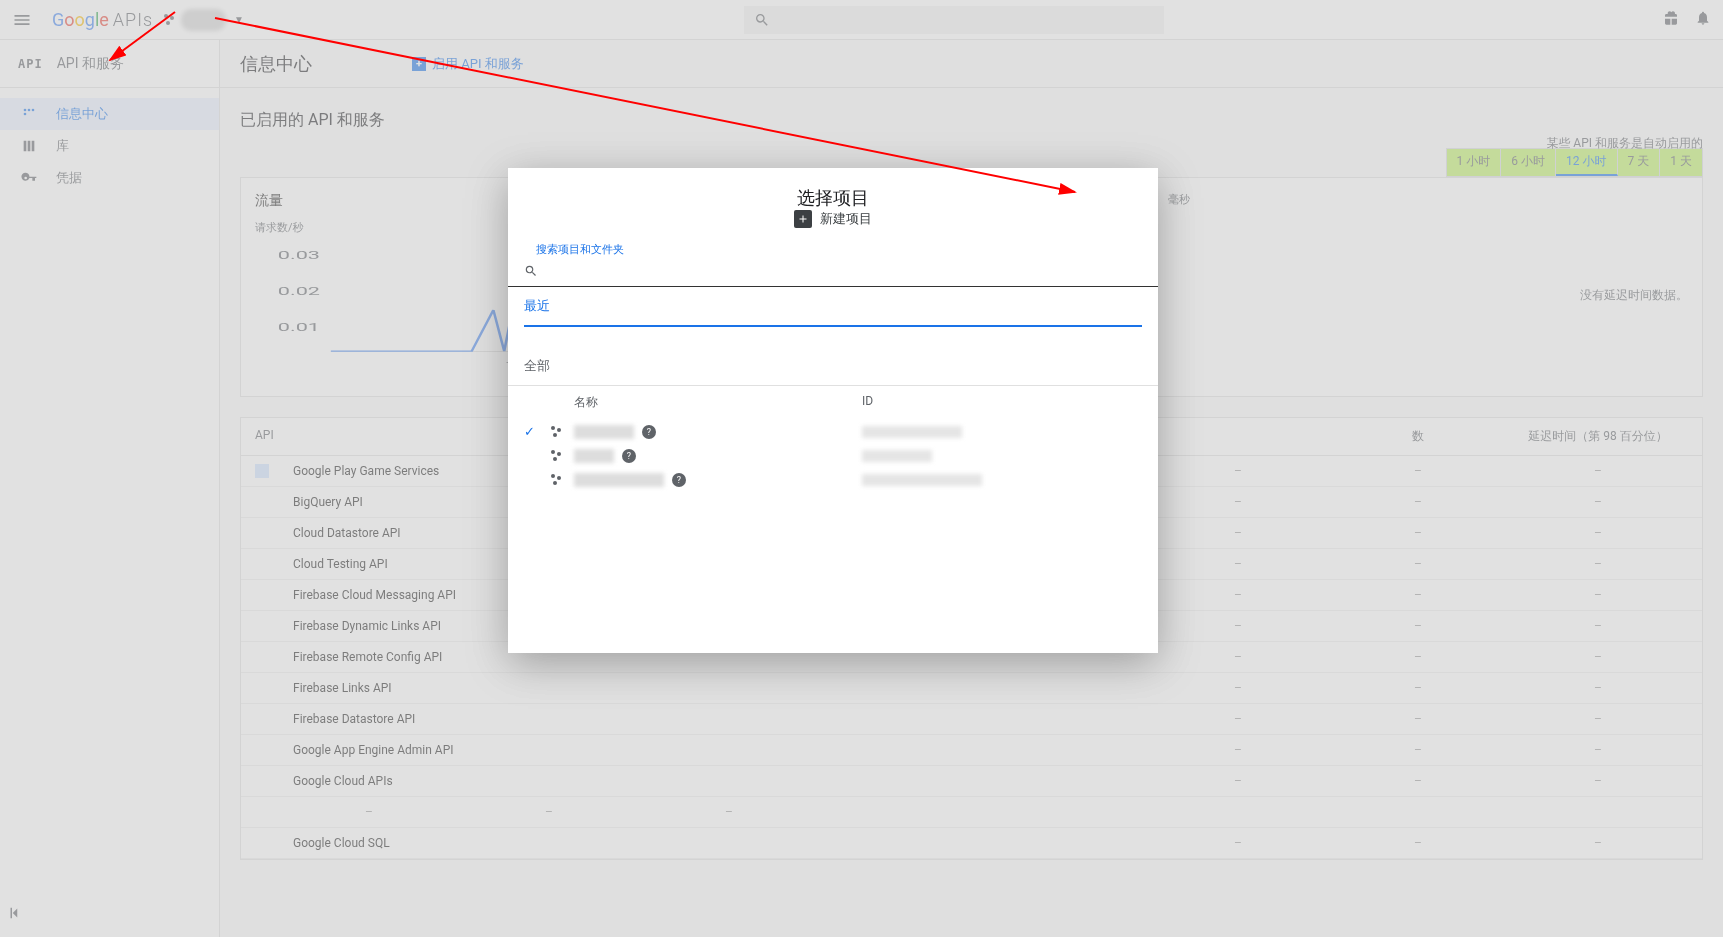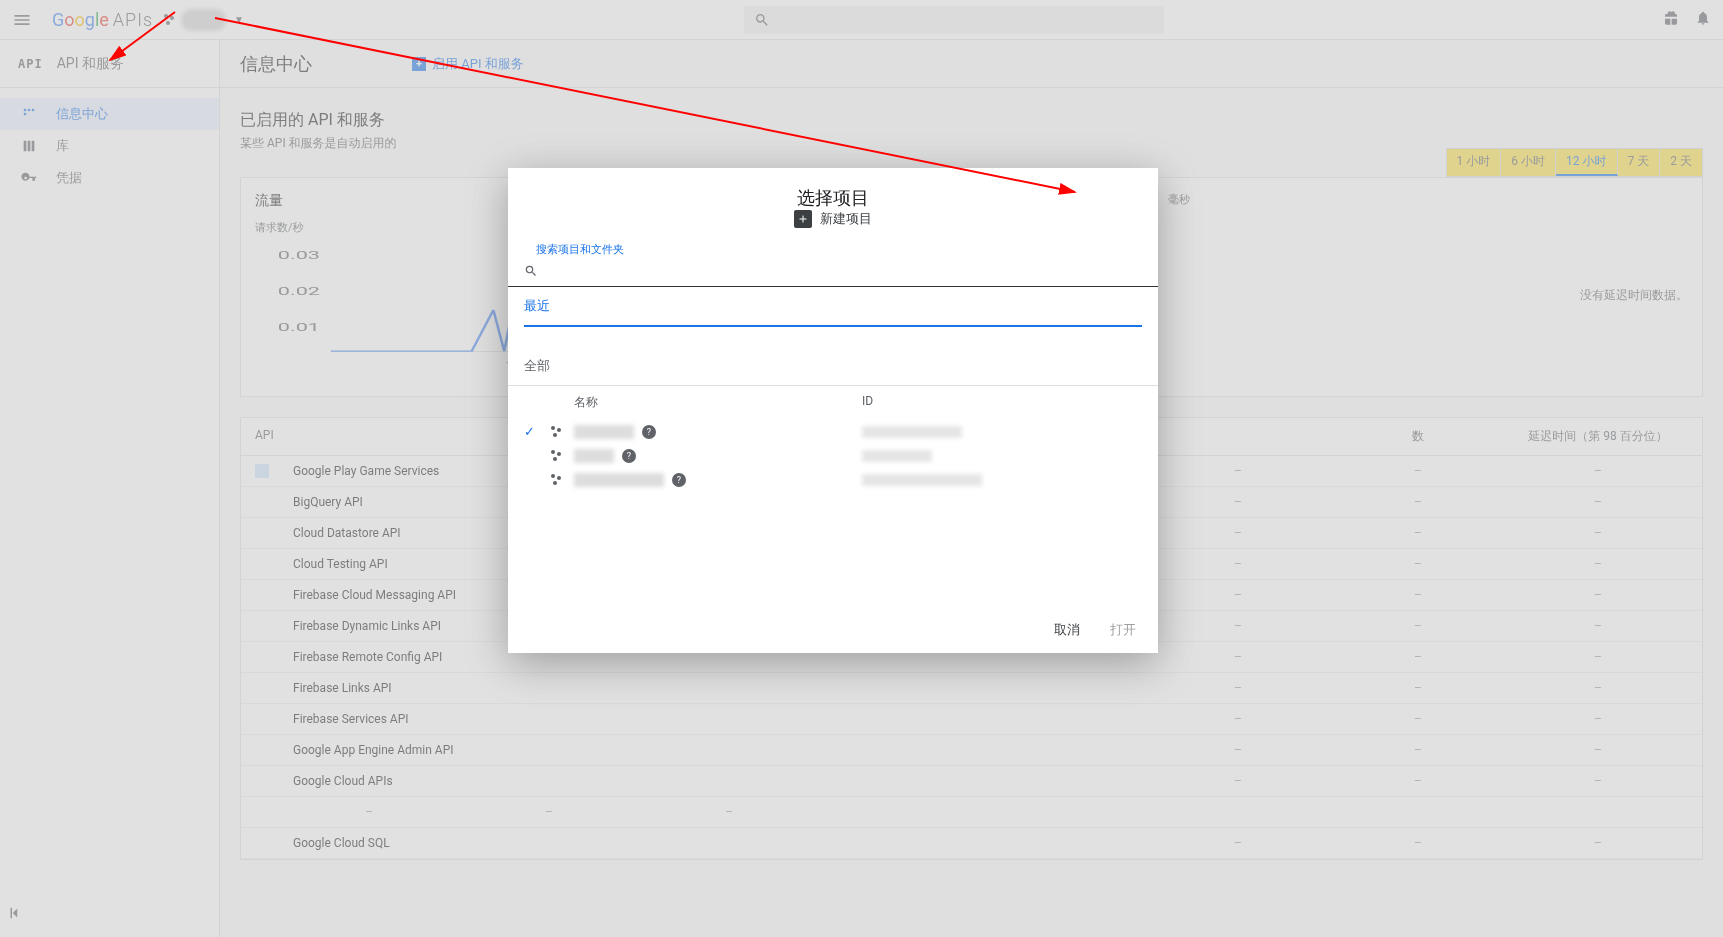--- a/index.html
+++ b/index.html
@@ -28,23 +28,23 @@
 .nav-item.active .nav-icon { color:#1a73e8;}
 .sidebar-footer { margin-top:auto; padding:12px 6px; color:#5f6368;}
 
 .main { flex:1; background:#fafafa; overflow-y:auto; padding: 0 20px 20px 20px;}
 .main-header { height:48px; display:flex; align-items:center; border-bottom:1px solid #e0e0e0; margin:0 -20px; padding:0 20px;}
 .main-title { font-size:18px; color:#202124; font-weight:400;}
 .enable-btn { margin-left:100px; display:flex; align-items:center; color:#1a73e8; font-size:13px; cursor:pointer;}
 .enable-btn .plus { width:14px; height:14px; background:#1a73e8; color:#fff; display:flex; align-items:center; justify-content:center; margin-right:6px; font-size:11px; font-weight:bold;}
 
 .section-title { margin-top:22px; font-size:16px; color:#202124;}
-.section-sub { font-size:12px; color:#5f6368; margin-top:4px;}
-
-.time-tabs { float:right; margin-top: -4px; display:flex; border:1px solid #dadce0; background:#fde047;text-align:right;}
+.section-sub { font-size:12px; color:#5f6368; margin-top:4px;text-align:right;}
+
+.time-tabs { float:right; margin-top: -4px; display:flex; border:1px solid #dadce0; background:#bef264;text-align:right;}
 .time-tab { padding:4px 10px; font-size:12px; color:#5f6368; cursor:pointer; border-right:1px solid #dadce0;}
 .time-tab:last-child { border-right:none;}
 .time-tab.active { color:#1a73e8; border-bottom:2px solid #1a73e8;}
 
 .charts-row { display:flex; gap:16px; margin-top:20px; clear:both;}
 .chart-card { flex:1; background:#fff; border:1px solid #e0e0e0; padding:14px; height:220px; position:relative;}
 .chart-card h3 { font-size:14px; font-weight:400; margin-bottom:10px;}
 .chart-sub { font-size:11px; color:#5f6368;}
 .chart-svg-wrap { position:absolute; left:14px; right:14px; top:60px; bottom:14px;}
 .chart-svg-wrap svg { width:100%; height:100%;}
@@ -195,21 +195,21 @@
     </div>
 
     <div style="position:relative;">
       <div class="section-title">已启用的 API 和服务</div>
       <div class="section-sub">某些 API 和服务是自动启用的</div>
       <div class="time-tabs">
         <div class="time-tab">1 小时</div>
         <div class="time-tab">6 小时</div>
         <div class="time-tab active">12 小时</div>
         <div class="time-tab">7 天</div>
-        <div class="time-tab">2 天</div>
+        <div class="time-tab">1 天</div>
       </div>
     </div>
 
     <div class="charts-row">
       <div class="chart-card">
         <h3>流量</h3>
         <div class="chart-sub">请求数/秒</div>
         <div class="chart-svg-wrap">
           <svg viewBox="0 0 400 140" preserveAspectRatio="none">
             <text x="30" y="20" class="y-tick" text-anchor="end">0.03</text>
@@ -285,21 +285,21 @@
           </div>
           <div class="api-row">
             <span class="row-icon"></span>
             <span class="col-api-name">Firebase Links API</span>
             <span class="dash">–</span>
             <span class="dash">–</span>
             <span class="dash">–</span>
           </div>
           <div class="api-row">
             <span class="row-icon"></span>
-            <span class="col-api-name">Firebase Services API</span>
+            <span class="col-api-name">Firebase Datastore API</span>
             <span class="dash">–</span>
             <span class="dash">–</span>
             <span class="dash">–</span>
           </div>
           <div class="api-row">
             <span class="row-icon"></span>
             <span class="col-api-name">Google App Engine Admin API</span>
             <span class="dash">–</span>
             <span class="dash">–</span>
             <span class="dash">–</span>
@@ -398,24 +398,20 @@
           <circle cx="5" cy="10" r="2" fill="#5f6368"></circle>
         </svg>
       </span>
     <span class="proj-name-blur" style="width:90px"></span>
     <span class="proj-help">?</span>
     <div style="flex:1"></div>
     <div class="proj-col-id">
         <div class="proj-id-blur" style="width:120px"></div>
       </div>
   </div>
-  <div class="dialog-footer">
-    <button class="btn-cancel">取消</button>
-    <button class="btn-open">打开</button>
-  </div>
 </div>
 
 <svg class="arrow-svg">
   <defs>
     <marker id="arrh" markerWidth="10" markerHeight="10" refX="8" refY="3" orient="auto">
       <path d="M0,0 L0,6 L9,3 z" fill="#ff0000"></path>
     </marker>
   </defs>
   <line x1="215" y1="18" x2="1075" y2="192" stroke="#ff0000" stroke-width="2" marker-end="url(#arrh)"></line>
   <line x1="175" y1="12" x2="110" y2="60" stroke="#ff0000" stroke-width="2" marker-end="url(#arrh)"></line>

